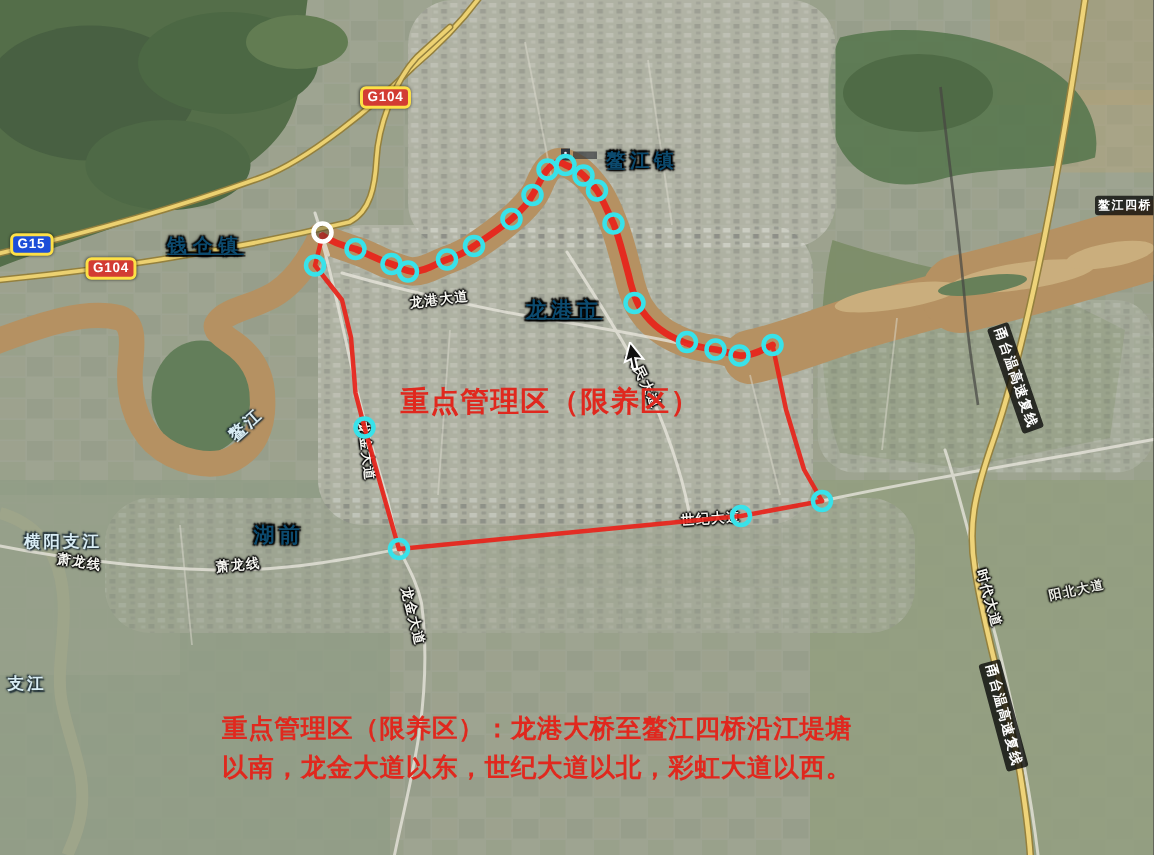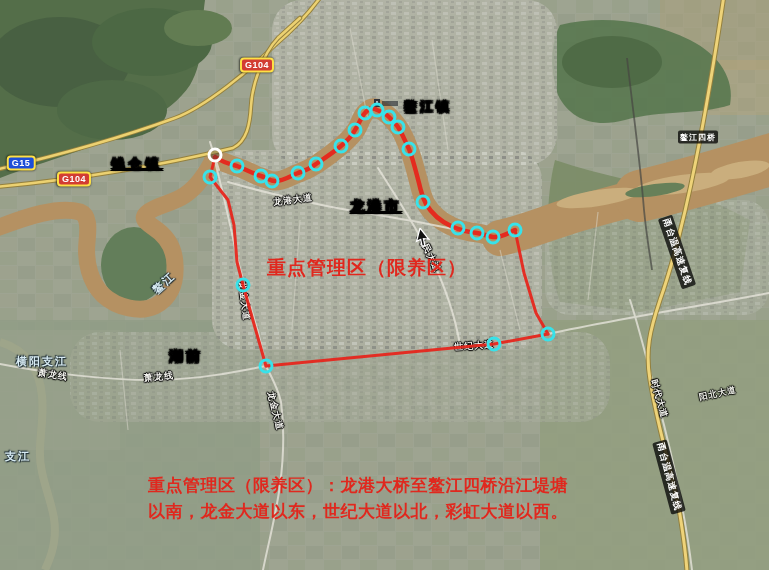--- a/index.html
+++ b/index.html
@@ -3,21 +3,21 @@
 <meta charset="utf-8">
 <style>
   html,body{margin:0;padding:0;background:#222;}
   #stage{
     position:relative;width:769px;height:570px;overflow:hidden;
     font-family:"Liberation Sans","DejaVu Sans",sans-serif;
     background:#9aa08d;
   }
   .layer{position:absolute;left:0;top:0;}
   .lbl{position:absolute;white-space:nowrap;font-weight:bold;transform:translate(-50%,-50%);}
-  .place{color:#000000;font-size:13px;letter-spacing:4px;
+  .place{color:#0c4a6e;font-size:13px;letter-spacing:4px;
     text-shadow:-1px -1px 1px #000,1px -1px 1px #000,-1px 1px 1px #000,1px 1px 1px #000,0 0 3px #000;}
   .water{color:#d8ecf4;font-size:11px;letter-spacing:2px;
     text-shadow:-1px -1px 1px #1a2a33,1px 1px 1px #1a2a33,0 0 2px #1a2a33;}
   .road{color:#f4f4ef;font-size:9px;letter-spacing:1px;
     text-shadow:-1px 0 1px #000,1px 0 1px #000,0 -1px 1px #000,0 1px 1px #000,0 0 2px #000;}
   .roadpill{background:rgba(8,8,8,0.78);color:#fff;font-size:9px;letter-spacing:1px;
     padding:1px 2px;border-radius:2px;}
   .shield{position:absolute;transform:translate(-50%,-50%);color:#fff;font-weight:bold;
     font-size:9px;line-height:11px;padding:0 3px;border:2px solid #fde047;border-radius:4px;
     box-shadow:0 0 2px rgba(0,0,0,.6);letter-spacing:0.5px;}
@@ -135,21 +135,21 @@
     <div class="lbl road" style="left:429px;top:254px;transform:translate(-50%,-50%) rotate(64deg);">人民大道</div>
     <div class="lbl road" style="left:474px;top:346px;transform:translate(-50%,-50%) rotate(-4deg);">世纪大道</div>
     <div class="lbl road" style="left:53px;top:375px;transform:translate(-50%,-50%) rotate(9deg);">萧龙线</div>
     <div class="lbl road" style="left:159px;top:377px;transform:translate(-50%,-50%) rotate(-5deg);">萧龙线</div>
     <div class="lbl road" style="left:244px;top:301px;transform:translate(-50%,-50%) rotate(83deg);">龙金大道</div>
     <div class="lbl road" style="left:275px;top:411px;transform:translate(-50%,-50%) rotate(76deg);">龙金大道</div>
     <div class="lbl road" style="left:659px;top:399px;transform:translate(-50%,-50%) rotate(74deg);">时代大道</div>
     <div class="lbl road" style="left:718px;top:394px;transform:translate(-50%,-50%) rotate(-12deg);opacity:.9;font-size:8.5px;">阳北大道</div>
     <div class="lbl roadpill" style="left:677px;top:252px;transform:translate(-50%,-50%) rotate(71deg);">甬台温高速复线</div>
     <div class="lbl roadpill" style="left:669px;top:477px;transform:translate(-50%,-50%) rotate(75deg);">甬台温高速复线</div>
-    <div class="lbl roadpill" style="left:698px;top:137px;font-size:8px;">鳌江四桥</div>
+    <div class="lbl roadpill" style="left:750px;top:137px;font-size:8px;">鳌江四桥</div>
   </div>
 
   <svg class="layer" width="769" height="570" viewBox="0 0 769 570">
     <g fill="none" stroke="#e8231a" stroke-linecap="round" stroke-linejoin="round" opacity="0.92">
       <path stroke-width="4.5" d="M215,157 C222,162 229,164 237,166 C247,170 254,174 261,176 C267,178 270,181 275,181 C284,181 290,176 298,173 C307,170 311,168 316,164 C325,158 334,152 341,146 C348,140 352,136 355,130 C359,124 361,117 365,113 C369,108 373,107 377,110 C382,112 386,114 389,117 C393,121 396,124 398,127 C402,133 405,141 409,149 C413,159 416,172 419,183 C421,192 423,198 426,204 C432,214 440,221 451,226 C459,230 468,232 477,233 C483,234 487,236 493,237 C500,238 509,233 515,230"></path>
       <path stroke-width="3" d="M215,157 L210,177 L228,200 L234,225 L237,262 L243,285 L254,324 L266,366"></path>
       <path stroke-width="3" d="M266,366 L380,355 L494,344 L548,334"></path>
       <path stroke-width="3" d="M515,230 L524,273 L536,313 L548,334"></path>
     </g>
     <g stroke="#38e2ea" stroke-width="3" fill="none">

